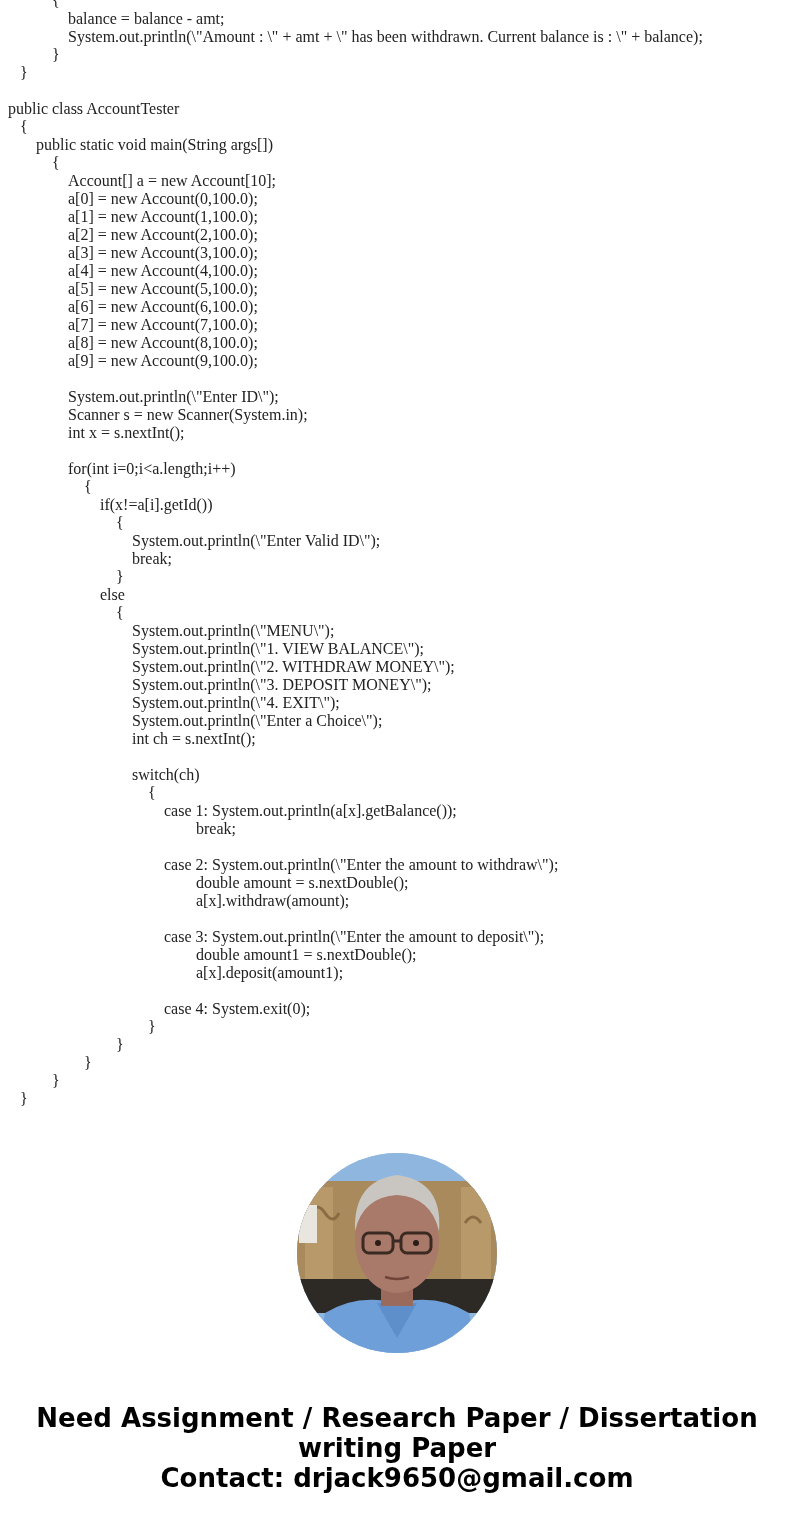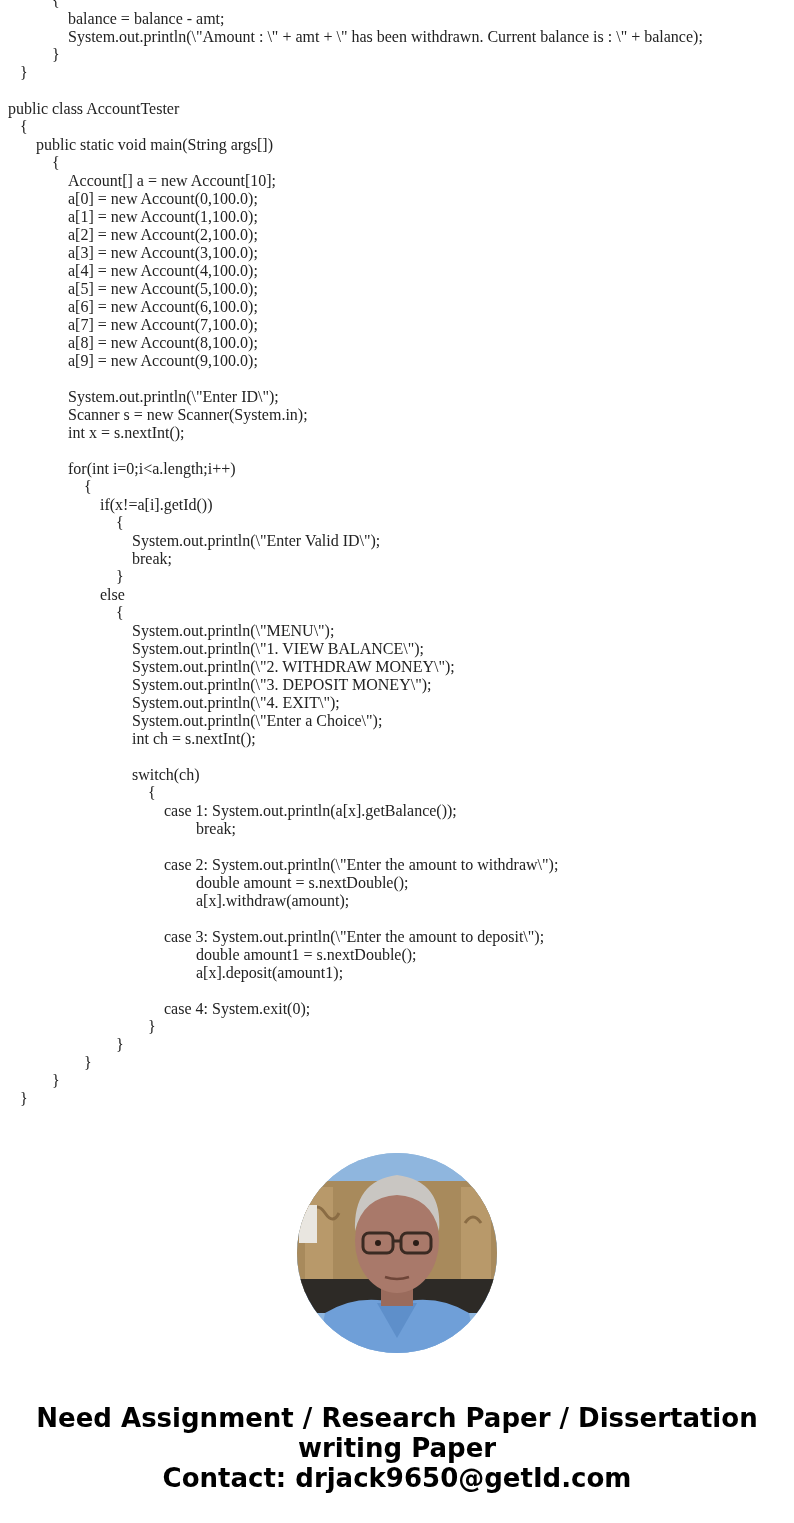--- a/index.html
+++ b/index.html
@@ -90,14 +90,14 @@
     <circle cx="81" cy="90" r="3" fill="#2a1c16"></circle>
     <circle cx="119" cy="90" r="3" fill="#2a1c16"></circle>
 
     <path d="M88 124 Q100 128 112 124" stroke="#6e4538" stroke-width="2.5" fill="none"></path>
   </svg>
 </div>
 
 <div id="promo">
   <div>Need Assignment / Research Paper / Dissertation</div>
   <div>writing Paper</div>
-  <div>Contact: drjack9650@getId.com</div>
+  <div>Contact: drjack9650@gmail.com</div>
 </div>
 
 </body></html>

